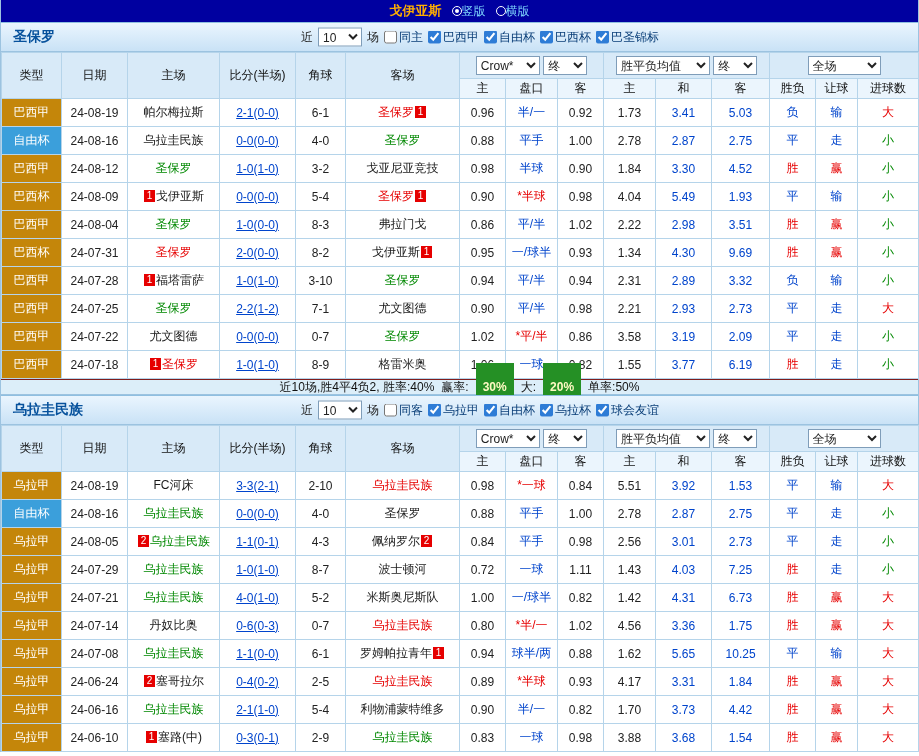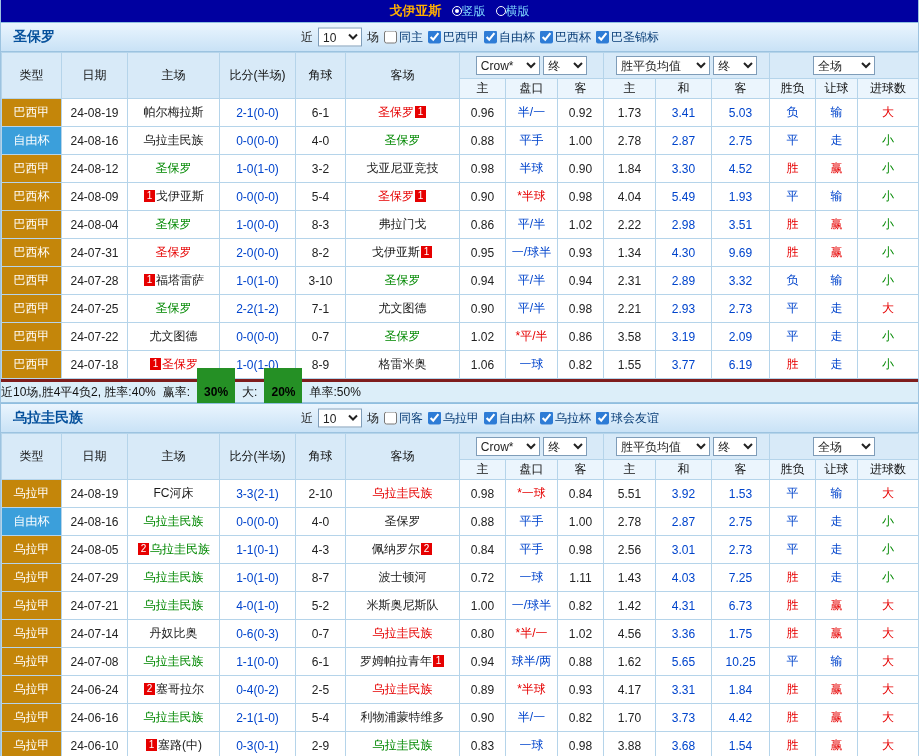--- a/index.html
+++ b/index.html
@@ -16,40 +16,40 @@
   .team-title { position:absolute; left:12px; top:50%; transform:translateY(-50%); font-size:14px; font-weight:bold; color:#06519C; }
   .filter { position:absolute; left:300px; top:50%; transform:translateY(-50%); display:flex; align-items:center; gap:5px; white-space:nowrap; }
   .flabel { font-size:12px; color:#222; }
   .filter label { display:inline-flex; align-items:center; gap:2px; font-size:12px; color:#083D77; cursor:pointer; }
   input[type="checkbox"] { width:13px; height:13px; accent-color:#2E7CD6; }
   select { font-size:12px; height:19px; border:1px solid #7F9DB9; background:#fff; color:#222; }
   .count-select { width:44px; }
   .bk-select { width:64px; }
   .period-select { width:44px; }
   .avg-select { width:94px; }
-  .scope-select { width:62px; }
+  .scope-select { width:73px; }
 
   table { width:100%; border-collapse:collapse; table-layout:fixed;border-radius:9px; }
   th, td { border:1px solid #B5D4EA; text-align:center; font-size:12px; white-space:nowrap; overflow:hidden; }
   thead tr.h1 th { background:#D8EAF8; height:26px; font-weight:normal; color:#111; }
   thead tr.h2 th { background:#EBF5FD; height:20px; font-weight:normal; color:#111; }
   tbody td { height:28px; background:#fff; color:#222; }
   td.league { color:#fff; }
   td.league.orange { background:#C4860A; }
   td.league.blue { background:#3B9FDB; }
-  td.score { color:#0044CC; cursor:pointer; }
+  td.score { color:#0044CC; cursor:pointer;text-decoration:underline; }
   .tname { cursor:pointer; }
   .c-red { color:#E60000; }
   .c-blue { color:#0044CC; }
   .c-green { color:#008800; }
   .c-plain { color:#1a1a1a; }
   .redcard { display:inline-block; min-width:11px; height:12px; line-height:12px; background:#E60000; color:#fff; font-size:10px; margin:0 1px; vertical-align:1px; }
 
-  .summary { height:24px; background:#DCEEF9; border-top:3px solid #7f1d1d; border-bottom:1px solid #9CC3E0; display:flex; align-items:center; gap:7px; font-size:12px; color:#111; }
-  .rate-badge { background:#259025; color:#000000; padding:17px 7px; font-weight:bold; }
+  .summary { height:16px; background:#DCEEF9; border-top:1px solid #7f1d1d; border-bottom:1px solid #9CC3E0; display:flex; align-items:center; justify-content:center; gap:7px; font-size:12px; color:#111; }
+  .rate-badge { background:#259025; color:#fef9c3; padding:17px 7px; font-weight:bold; }
 </style>
 </head>
 <body>
 
 <div class="page">
 
   <div class="topbar">
     <span class="topbar-title">戈伊亚斯</span>
     <span class="radio-opt">
       <span class="radio-dot sel"></span>

